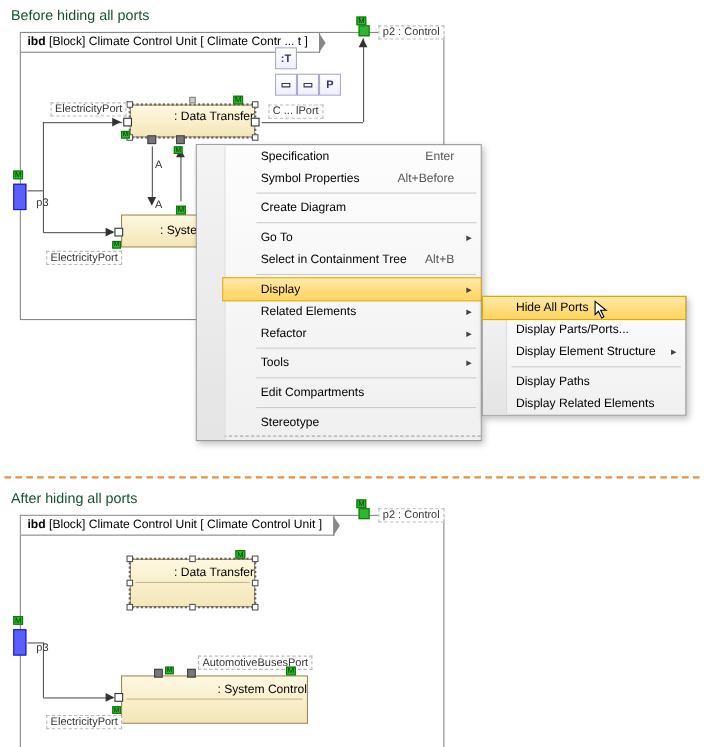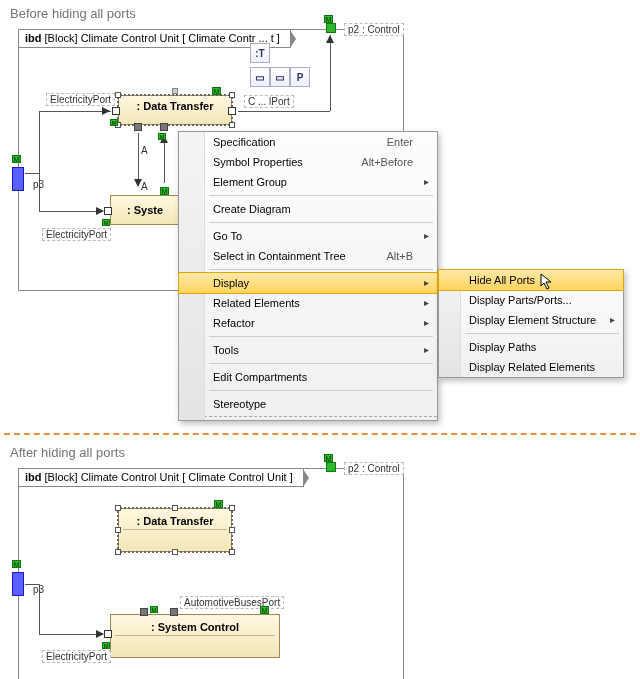--- a/index.html
+++ b/index.html
@@ -5,21 +5,21 @@
   * { box-sizing: border-box; }
   body {
     margin: 0;
     padding: 0;
     font-family: "Segoe UI", Tahoma, Arial, sans-serif;
     font-size: 11px;
     background: #fff;
     width: 640px;
   }
   .section-label {
-    color: #737373;
+    color: #14532d;
     font-size: 13px;
     padding: 6px 10px 4px 10px;
   }
   .canvas {
     position: relative;
     width: 620px;
     margin: 2px 10px 4px 10px;
     background: #fff;
   }
   .diagram-frame {
@@ -45,22 +45,22 @@
     width:0;height:0;
     border-top:9px solid transparent;
     border-bottom:9px solid transparent;
     border-left:6px solid #888;
   }
   .block {
     position: absolute;
     border: 1px solid #a08850;
     background: linear-gradient(#fff8e0, #f3e6b8);
     font-size: 11px;
-    font-weight: bold;
-    text-align: center;
+    font-weight: normal;
+    text-align: right;
   }
   .block.selected {
     outline: 2px dotted #666;
     outline-offset: -1px;
   }
   .handle {
     position: absolute;
     width: 6px; height: 6px;
     background: #fff;
     border: 1px solid #555;
@@ -274,32 +274,29 @@
   <div class="connector" style="left:29px;top:184px;width:64px;height:1px"></div>
   <div class="arrowhead arrow-right" style="left:86px;top:180px"></div>
   <div class="connector" style="left:320px;top:8px;width:1px;height:76px"></div>
   <div class="connector" style="left:228px;top:84px;width:92px;height:1px"></div>
   <div class="arrowhead arrow-up" style="left:316px;top:8px"></div>
   <div class="connector" style="left:128px;top:106px;width:1px;height:50px"></div>
   <div class="connector" style="left:154px;top:106px;width:1px;height:50px"></div>
   <div class="arrowhead arrow-down" style="left:124px;top:152px"></div>
   <div class="arrowhead arrow-up" style="left:150px;top:108px"></div>
 
-  <div class="ctx" style="left:168px; top:104px; width:260px;">
+  <div class="ctx" style="left:168px; top:104px; width:260px;padding-left:24px;">
     <div class="iconcol"></div>
     <div class="ctx-item">
       <span>Specification</span>
       <span class="shortcut">Enter</span>
     </div>
     <div class="ctx-item">
       <span>Symbol Properties</span>
       <span class="shortcut">Alt+Before</span>
-    </div>
-    <div class="ctx-item has-sub">
-      <span>Element Group</span>
     </div>
     <div class="ctx-sep"></div>
     <div class="ctx-item">
       <span>Create Diagram</span>
     </div>
     <div class="ctx-sep"></div>
     <div class="ctx-item has-sub">
       <span>Go To</span>
     </div>
     <div class="ctx-item">

